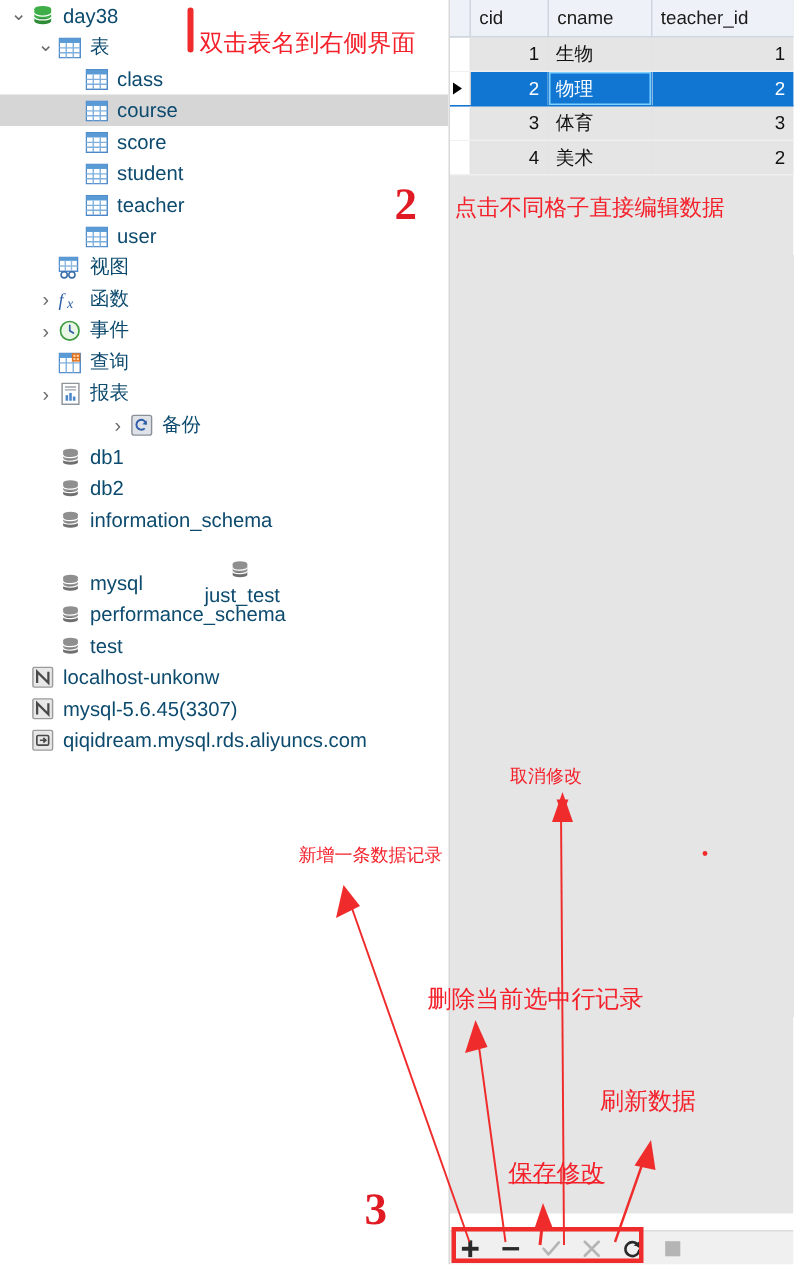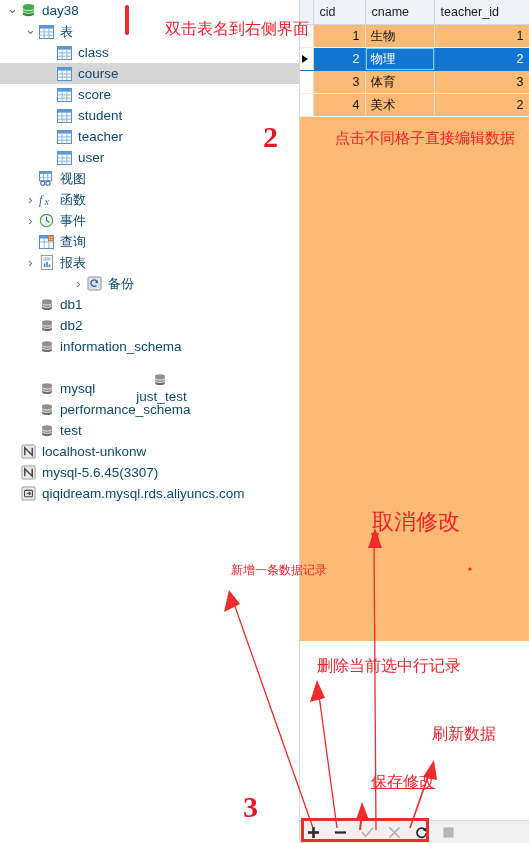--- a/index.html
+++ b/index.html
@@ -43,22 +43,22 @@
     margin-right:4px;
   }
   .lbl{font-size:13.5px;line-height:16px;}
   .lbl.cjk{font-family:"DejaVu Sans","Liberation Sans",sans-serif;font-size:13px;}
 
   
   .ico svg{display:block;}
 
   
   .grid-pane{
-    position:absolute;left:300px;top:0;width:229px;height:641px;
-    background:#fdba74;
+    position:absolute;left:300px;top:0;width:229px;height:809px;
+    background:#e5e5e5;
   }
   table.grid{
     border-collapse:collapse;
     width:229px;
     table-layout:fixed;
     font-size:12.5px;
   }
   table.grid th{
     background:#eef2f8;
     border-right:1px solid #cfd6e0;
@@ -118,21 +118,20 @@
   .annot{
     position:absolute;inset:0;pointer-events:none;
   }
   .annot-txt{
     position:absolute;
     color:#f4212b;
     font-family:"DejaVu Sans","Liberation Sans",sans-serif;
     font-size:15px;
     white-space:nowrap;
     line-height:1;
-    margin-left:32px;
   }
   .annot-num{
     position:absolute;
     color:#e01b24;
     font-family:"Liberation Serif","DejaVu Serif",serif;
     font-weight:bold;
     line-height:1;
   }
   .annot-svg{position:absolute;left:0;top:0;width:529px;height:843px;}
   .redbox{
@@ -577,20 +576,20 @@
       <circle cx="470" cy="569" r="1.6" fill="#ef2b2b"></circle>
     </svg>
 
     <div class="redbox" style="left:301px;top:818px;width:128px;height:24px;"></div>
 
     <div class="annot-num" style="left:263px;top:122px;font-size:30px;">2</div>
     <div class="annot-num" style="left:243px;top:792px;font-size:30px;">3</div>
 
     <div class="annot-txt" style="left:133px;top:21px;font-size:16px;">双击表名到右侧界面</div>
     <div class="annot-txt" style="left:303px;top:131px;font-size:15px;">点击不同格子直接编辑数据</div>
-    <div class="annot-txt" style="left:340px;top:511px;font-size:22px;">取消修改</div>
+    <div class="annot-txt" style="left:340px;top:511px;font-size:12px;">取消修改</div>
     <div class="annot-txt" style="left:199px;top:564px;font-size:12px;">新增一条数据记录</div>
     <div class="annot-txt" style="left:285px;top:658px;font-size:16px;">删除当前选中行记录</div>
     <div class="annot-txt" style="left:400px;top:726px;font-size:16px;">刷新数据</div>
     <div class="annot-txt" style="left:339px;top:774px;font-size:16px;text-decoration:underline;">保存修改</div>
   </div>
 
 </div>
 
 </body></html>

